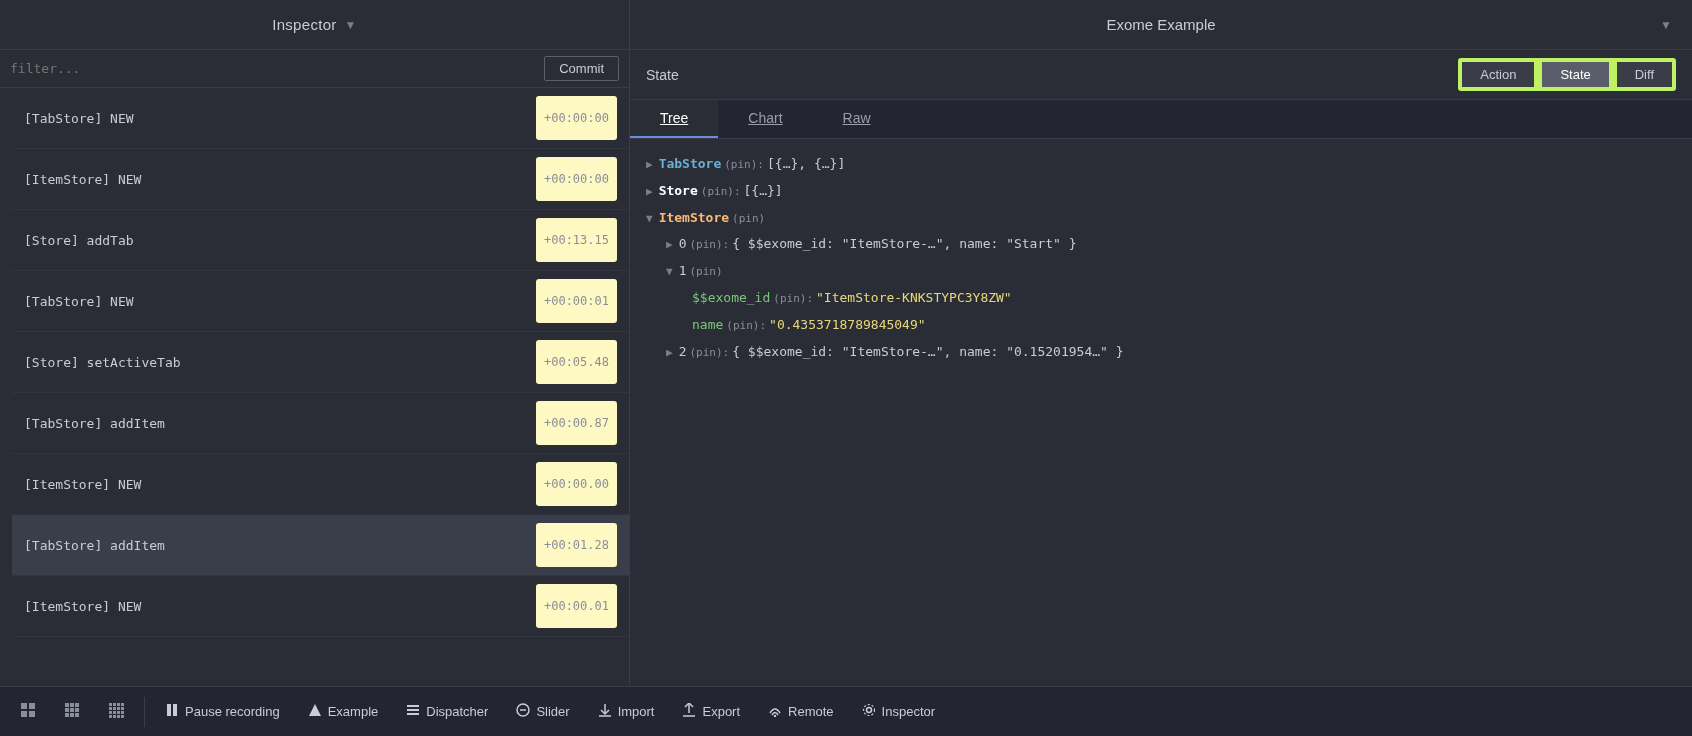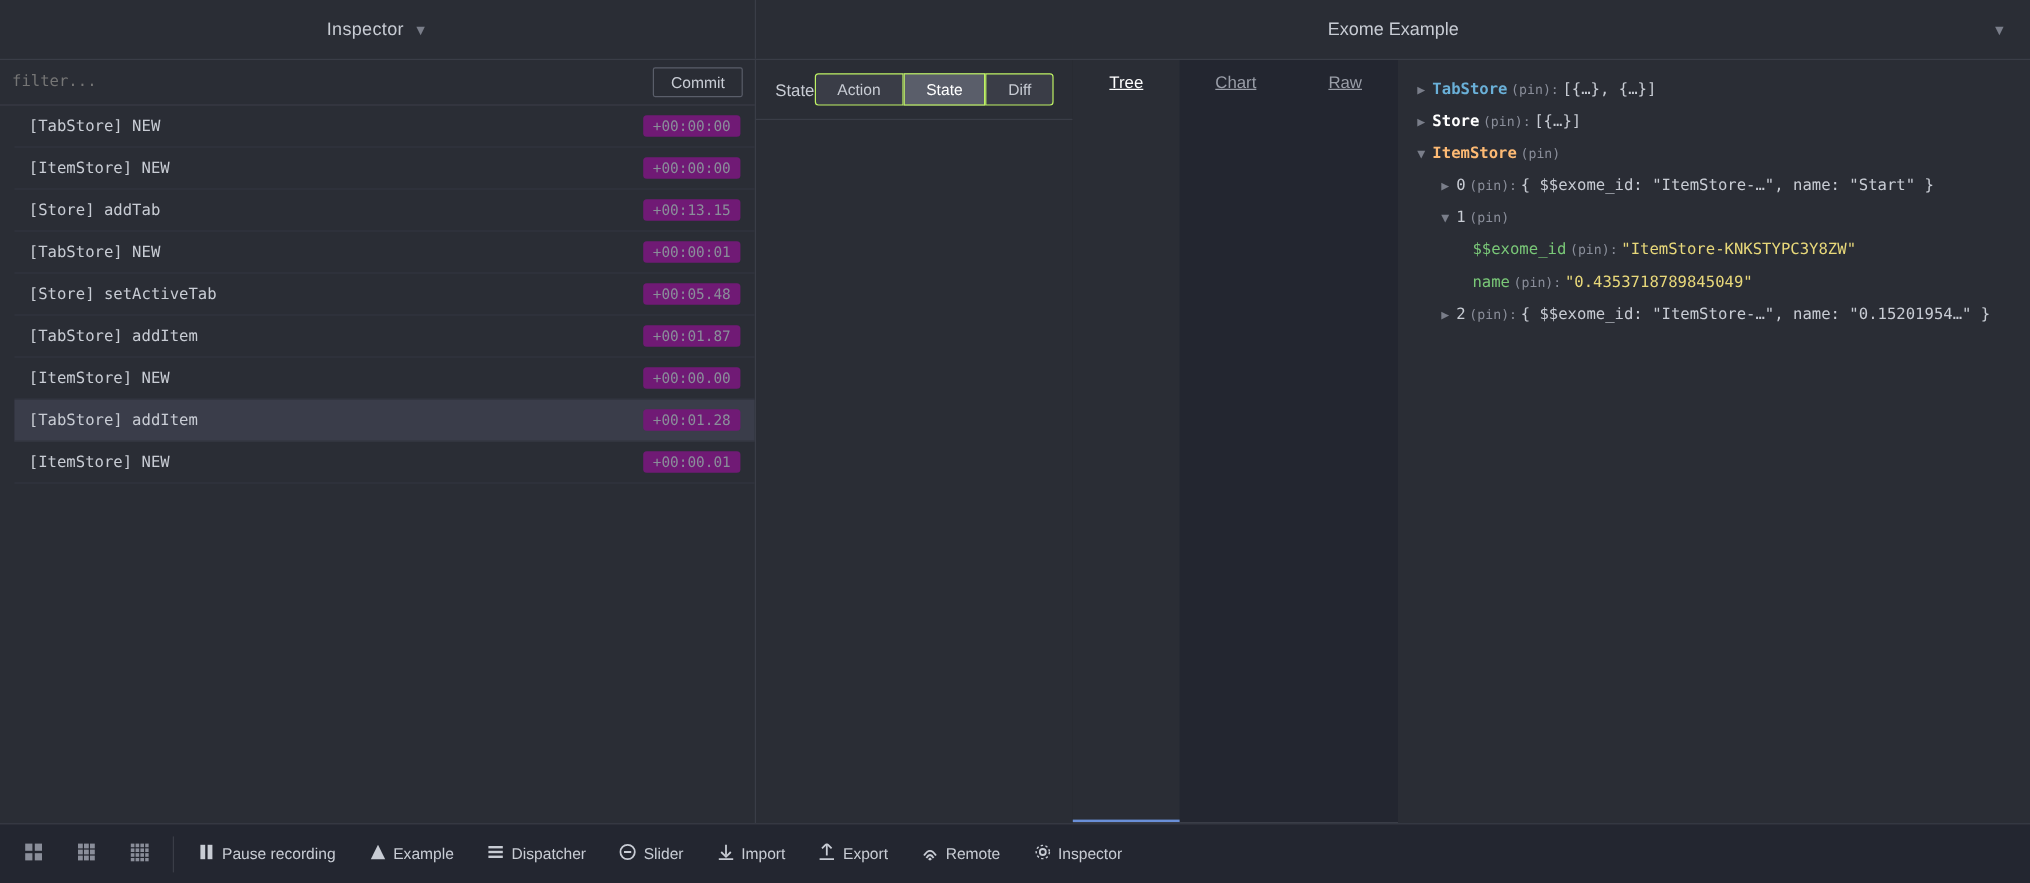--- a/index.html
+++ b/index.html
@@ -111,33 +111,33 @@
       cursor: pointer;
       margin-left: 12px;
     }
     .log-item.selected { background: #3a3d4a; }
     .log-label {
       color: #c8ccd4;
       font-size: 13px;
       font-family: 'Consolas', monospace;
     }
     .log-time {
-      background: #701a75;
+      background: #fef9c3;
       color: #8a8e9a;
       font-size: 12px;
-      padding: 2px 8px;
+      padding: 15px 8px;
       border-radius: 3px;
       font-family: 'Consolas', monospace;
     }
 
     
     .right-panel {
       flex: 1;
       display: flex;
-      flex-direction: row;
+      flex-direction: column;
       background: #2a2d35;
     }
 
     
     .right-header {
       display: flex;
       align-items: center;
       padding: 0 16px;
       height: 50px;
       border-bottom: 1px solid #3a3d47;
@@ -147,21 +147,21 @@
       color: #c8ccd4;
       font-family: sans-serif;
       flex: 1;
     }
     .tab-group {
       display: flex;
       gap: 0;
     }
     .tab-btn {
       background: #3a3d47;
-      border: 1px solid #bef264;
+      border: 4px solid #bef264;
       color: #c8ccd4;
       padding: 5px 18px;
       font-size: 13px;
       font-family: sans-serif;
       cursor: pointer;
     }
     .tab-btn.active {
       background: #5a5e6a;
       color: #ffffff;
     }
@@ -291,21 +291,21 @@
         <div class="log-item">
     <span class="log-label">[TabStore] NEW</span>
     <span class="log-time">+00:00:01</span>
   </div>
         <div class="log-item">
     <span class="log-label">[Store] setActiveTab</span>
     <span class="log-time">+00:05.48</span>
   </div>
         <div class="log-item">
     <span class="log-label">[TabStore] addItem</span>
-    <span class="log-time">+00:01.87</span>
+    <span class="log-time">+00:00.87</span>
   </div>
         <div class="log-item">
     <span class="log-label">[ItemStore] NEW</span>
     <span class="log-time">+00:00.00</span>
   </div>
         <div class="log-item selected">
     <span class="log-label">[TabStore] addItem</span>
     <span class="log-time">+00:01.28</span>
   </div>
         <div class="log-item">

